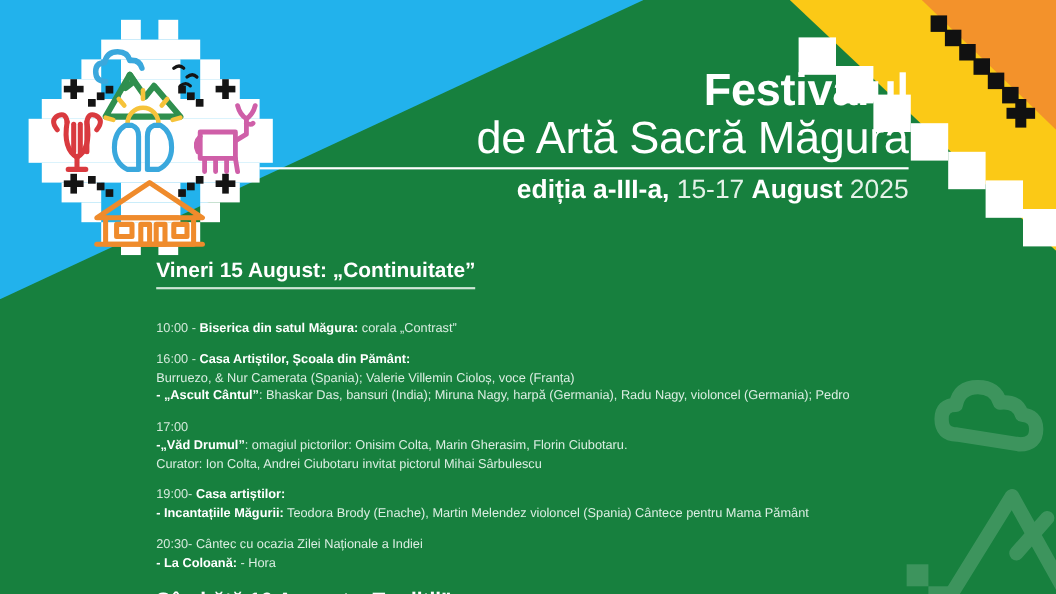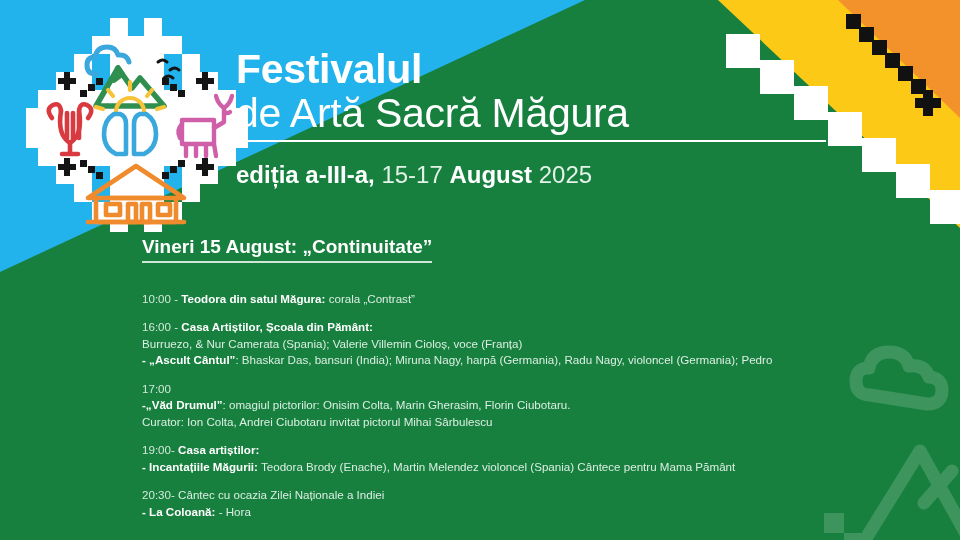--- a/index.html
+++ b/index.html
@@ -60,35 +60,35 @@
 
   
   .logo-wrap {
     position:absolute; left:18px; top:12px;
     width:236px; height:220px;
   }
   .logo-wrap svg { width:100%; height:100%; display:block; }
 
   
   .title-block {
-    position:absolute; left:236px; top:48px; width:590px;
-    color:#ffffff;
+    position:absolute; left:236px; top:60px; width:590px;
+    text-align:right; color:#ffffff;
   }
   .title-line1 {
     font-size:41px; font-weight:bold; line-height:1.04;
     letter-spacing:-0.3px;
   }
   .title-line2 {
     font-size:41px; font-weight:normal; line-height:1.08;
     letter-spacing:-0.3px;
     padding-bottom:5px;
     border-bottom:2.5px solid #ffffff;
   }
   .subtitle {
-    margin-top:19px;
+    margin-top:5px;
     font-size:24px; line-height:1.2;
     color:#ffffff;
   }
   .subtitle .b { font-weight:bold; }
   .subtitle .l { font-weight:normal; color:#e4f2e8; }
 
   
   .program {
     position:absolute; left:142px; top:236px; right:10px;
     color:#ffffff;
@@ -275,21 +275,21 @@
   </div>
 
   <div class="program">
 
     <div class="day-head">Vineri 15 August: „Continuitate”</div>
 
     
     <div class="slot">
       <p>
         <span class="time">10:00 -</span>
-        <span class="b">Teodora din satul Măgura:</span><span class="n"> corala „Contrast”</span>
+        <span class="b">Biserica din satul Măgura:</span><span class="n"> corala „Contrast”</span>
       </p>
     </div>
 
     
     <div class="slot">
       <p>
         <span class="time">16:00 -</span>
         <span class="b">Casa Artiștilor, Școala din Pământ:</span>
       </p>
       <p>

